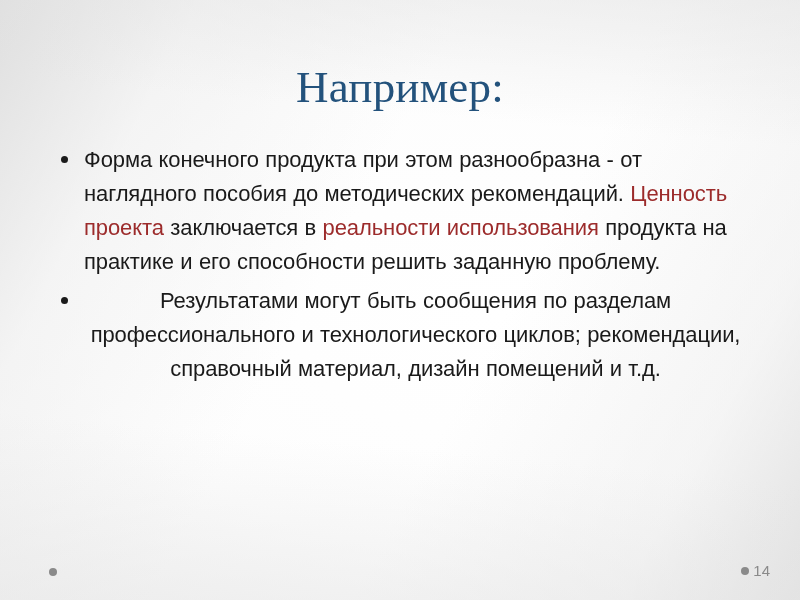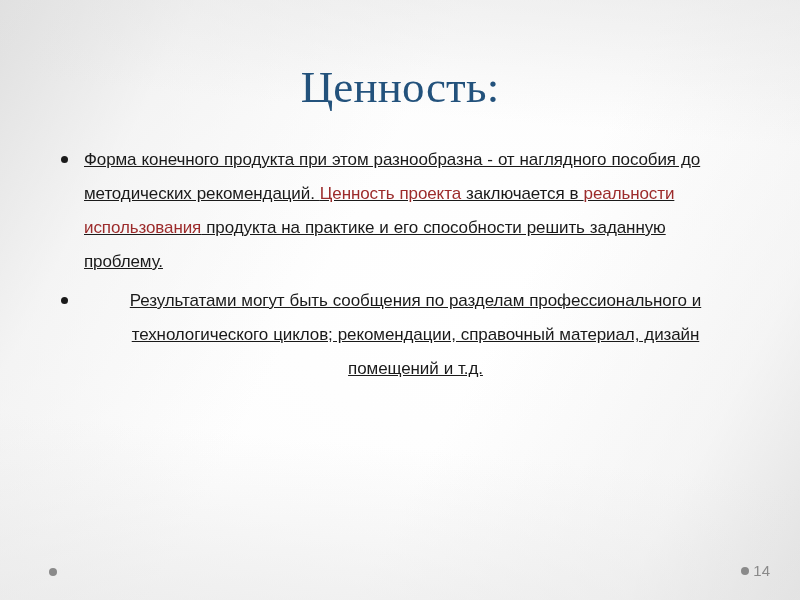--- a/index.html
+++ b/index.html
@@ -66,26 +66,25 @@
     position: absolute;
     left: 56px;
     top: 143px;
     width: 700px;
   }
 
   .bullet-item {
     position: relative;
     padding-left: 28px;
     margin: 0 9px 2px 0;
-    font-size: 17px;
+    font-size: 22px;
     line-height: 34px;
     color: #1a1a1a;
     letter-spacing: -0.1px;
     word-spacing: 0.4px;
-    text-decoration: underline;
   }
 
   .bullet-item + .bullet-item {
     margin-top: 5px;
     text-align: center;
   }
 
   .bullet-dot {
     position: absolute;
     left: 5px;
@@ -129,21 +128,21 @@
     background: #8a8a8a;
     display: inline-block;
   }
 </style>
 </head>
 <body>
 
 <div class="slide">
   <div class="slide-inner">
 
-    <div class="slide-title">Ценность:</div>
+    <div class="slide-title">Например:</div>
 
     <div class="body-block">
 
       <p class="bullet-item">
         <span class="bullet-dot"></span><span>Форма конечного продукта при этом разнообразна - от наглядного пособия до методических рекомендаций. </span><span class="accent-red">Ценность проекта</span><span> заключается в </span><span class="accent-red">реальности использования</span><span> продукта на практике и его способности решить заданную проблему.</span>
       </p>
 
       <p class="bullet-item">
         <span class="bullet-dot"></span><span>Результатами могут быть сообщения по разделам профессионального и технологического циклов; рекомендации, справочный материал, дизайн помещений и т.д.</span>
       </p>

